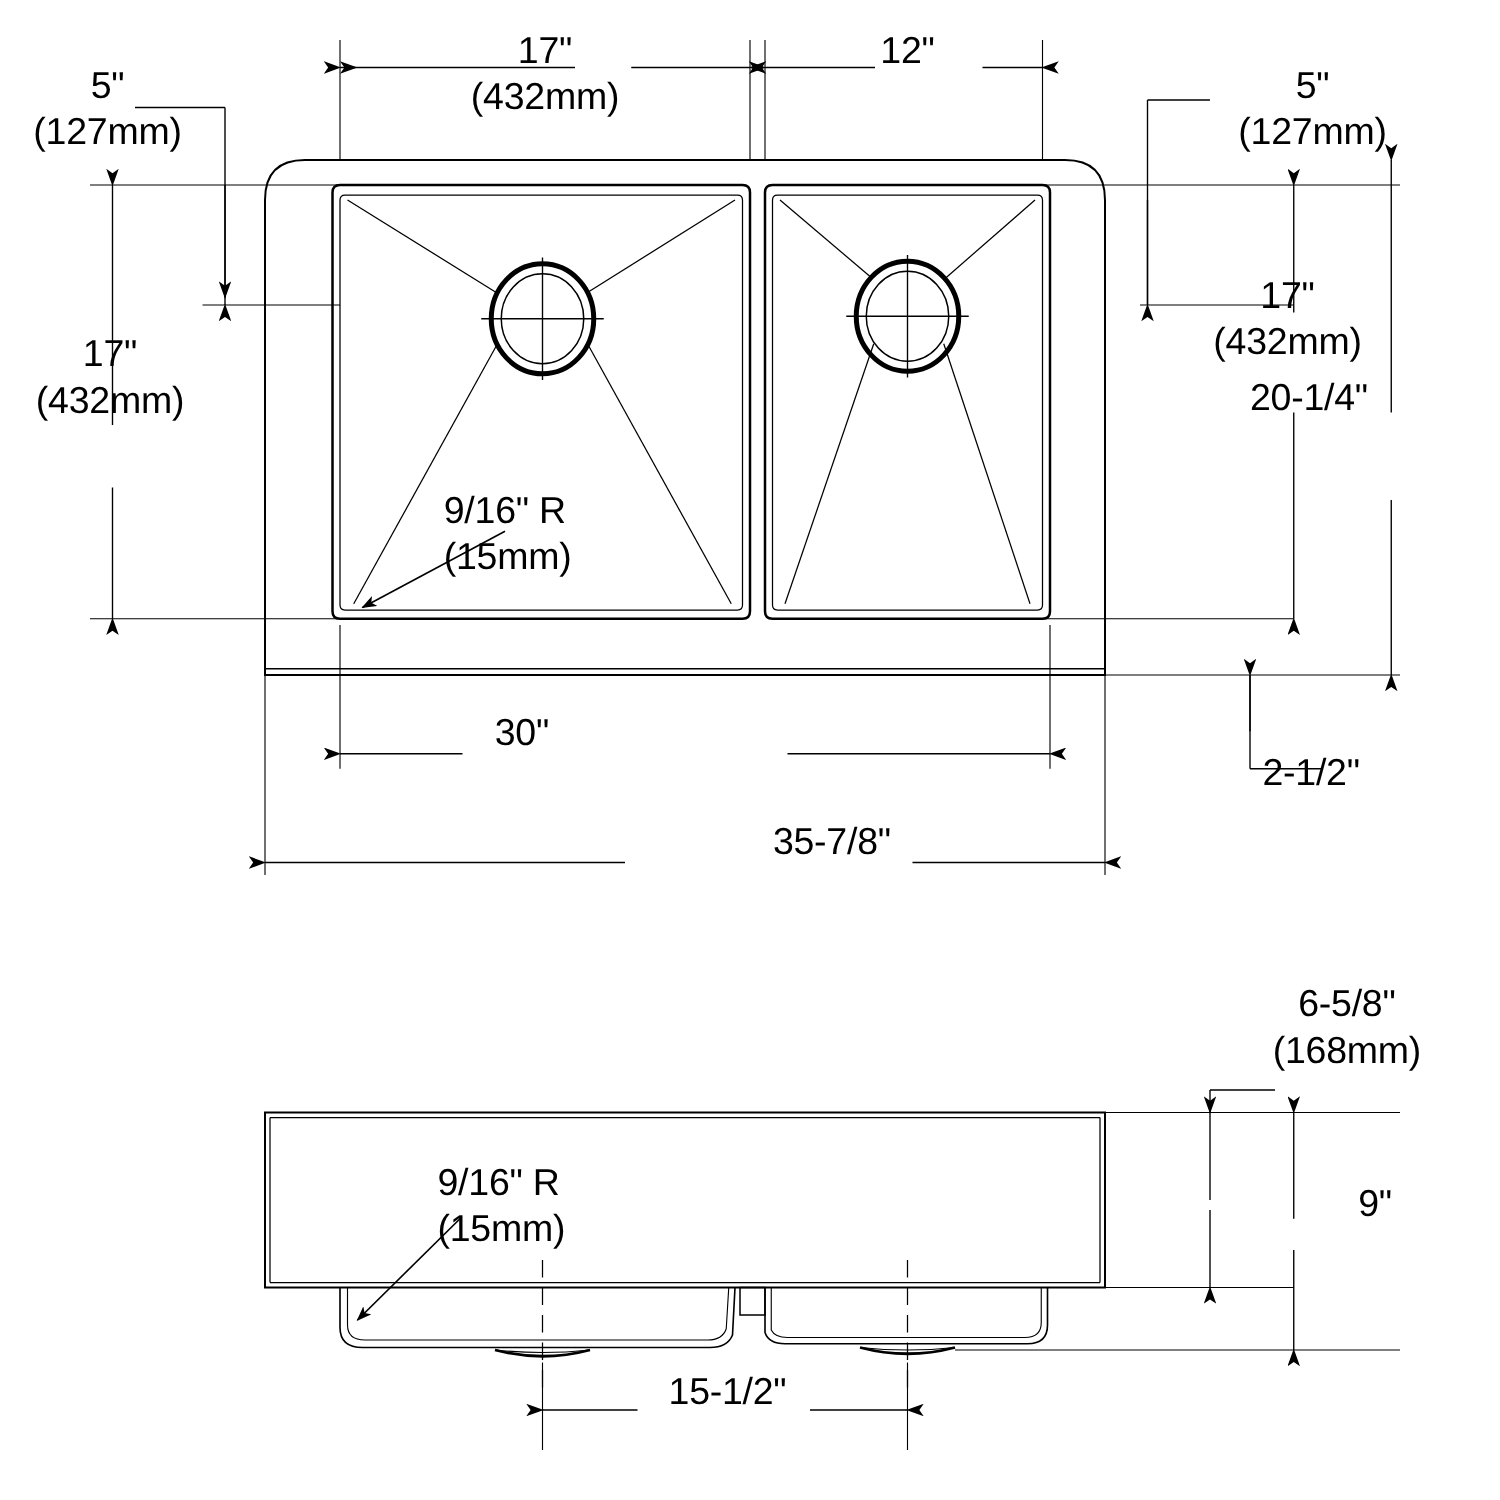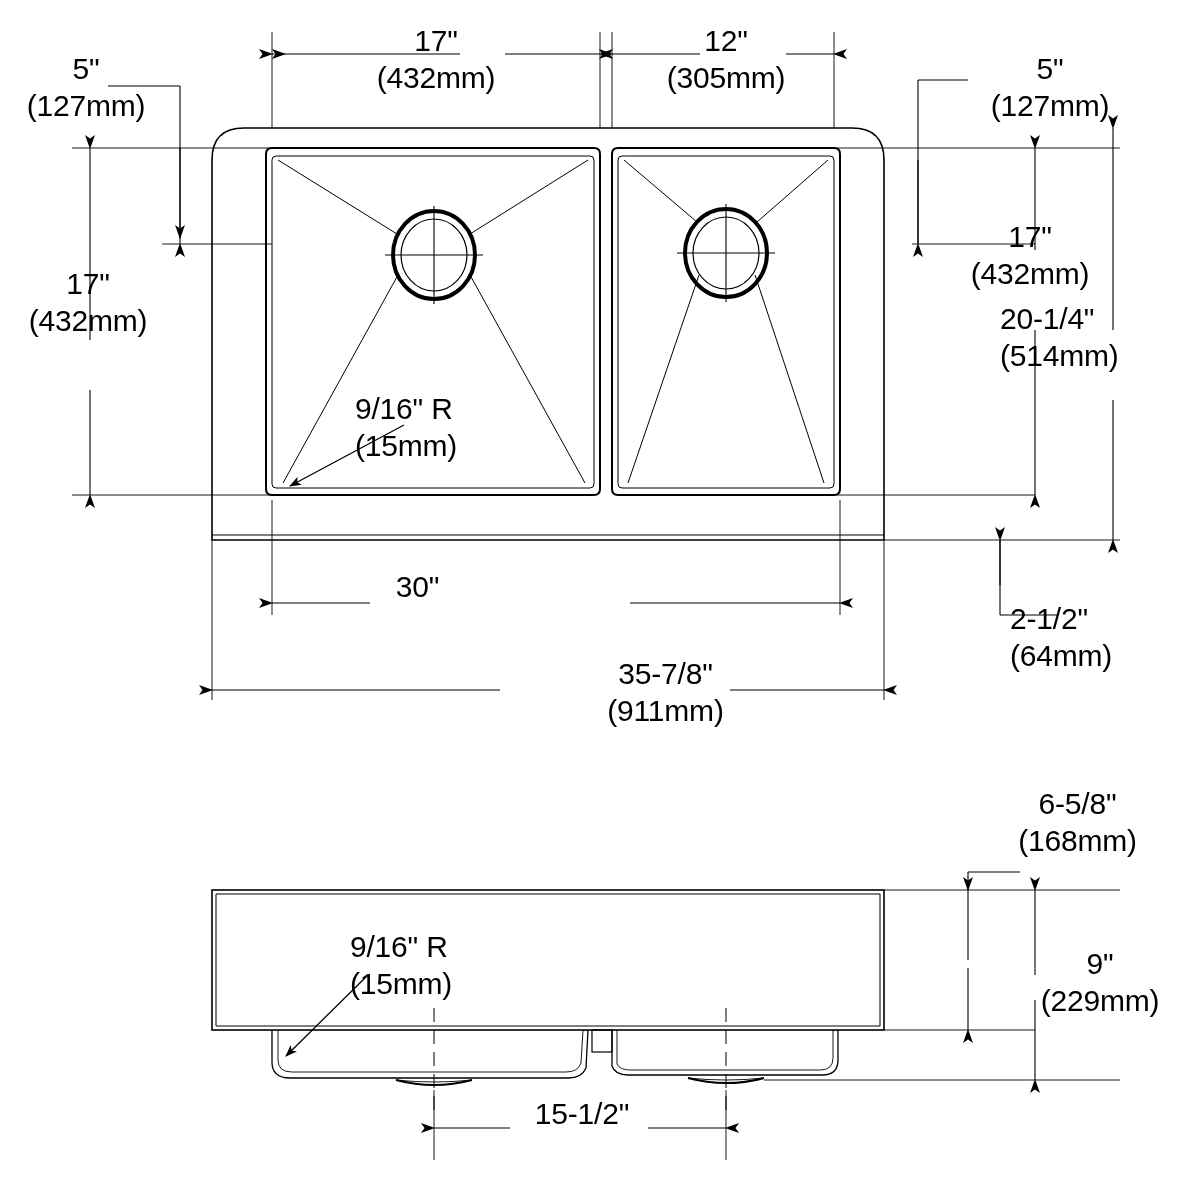--- a/index.html
+++ b/index.html
@@ -223,74 +223,69 @@
     <span class="l2">(127mm)</span>
   </div>
 
   <div class="dim-label" style="left:306px; top:22px; width:260px;">
     <span>17"</span>
     <span class="l2">(432mm)</span>
   </div>
 
   <div class="dim-label" style="left:605px; top:22px; width:242px;">
     <span>12"</span>
-    <span class="l2">(305mm)</span>
   </div>
 
   <div class="dim-label" style="left:950px; top:50px; width:200px;">
     <span>5"</span>
     <span class="l2">(127mm)</span>
   </div>
 
   <div class="dim-label" style="left:0px; top:265px; width:176px;">
     <span>17"</span>
     <span class="l2">(432mm)</span>
   </div>
 
   <div class="dim-label" style="left:930px; top:218px; width:200px;">
     <span>17"</span>
     <span class="l2">(432mm)</span>
   </div>
 
   <div class="dim-label" style="left:1000px; top:300px; width:200px; text-align:left;">
     <span>20-1/4"</span>
-    <span class="l2">(514mm)</span>
   </div>
 
   <div class="dim-label" style="left:1010px; top:600px; width:190px; text-align:left;">
     <span>2-1/2"</span>
-    <span class="l2">(64mm)</span>
   </div>
 
   <div class="dim-label" style="left:305px; top:568px; width:225px;">
     <span>30"</span>
   </div>
 
   <div class="dim-label" style="left:548px; top:655px; width:235px;">
     <span>35-7/8"</span>
-    <span class="l2">(911mm)</span>
   </div>
 
   <div class="dim-label" style="left:355px; top:390px; width:210px; text-align:left;">
     <span>9/16" R</span>
     <span class="l2">(15mm)</span>
   </div>
 
   <div class="dim-label" style="left:350px; top:928px; width:210px; text-align:left;">
     <span>9/16" R</span>
     <span class="l2">(15mm)</span>
   </div>
 
   <div class="dim-label" style="left:975px; top:785px; width:205px;">
     <span>6-5/8"</span>
     <span class="l2">(168mm)</span>
   </div>
 
   <div class="dim-label" style="left:1000px; top:945px; width:200px;">
     <span>9"</span>
-    <span class="l2">(229mm)</span>
   </div>
 
   <div class="dim-label" style="left:462px; top:1095px; width:240px;">
     <span>15-1/2"</span>
   </div>
 
 </div>
 
 </body></html>

